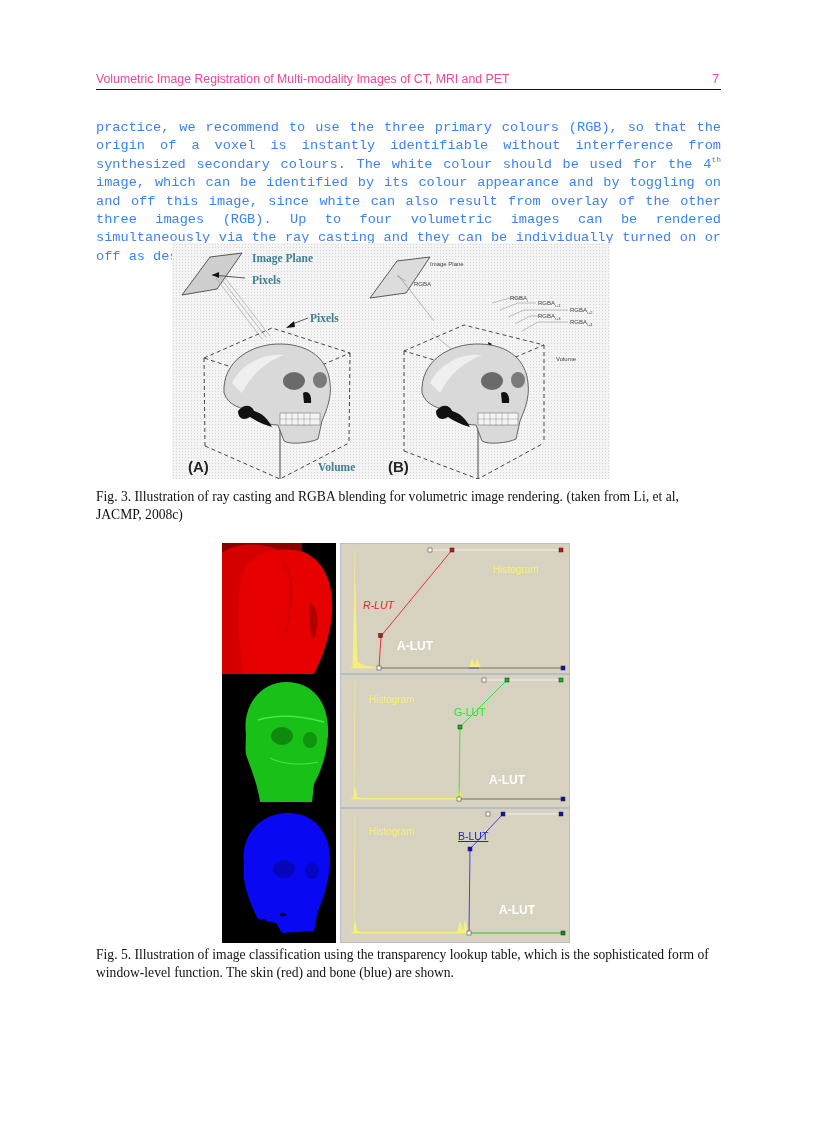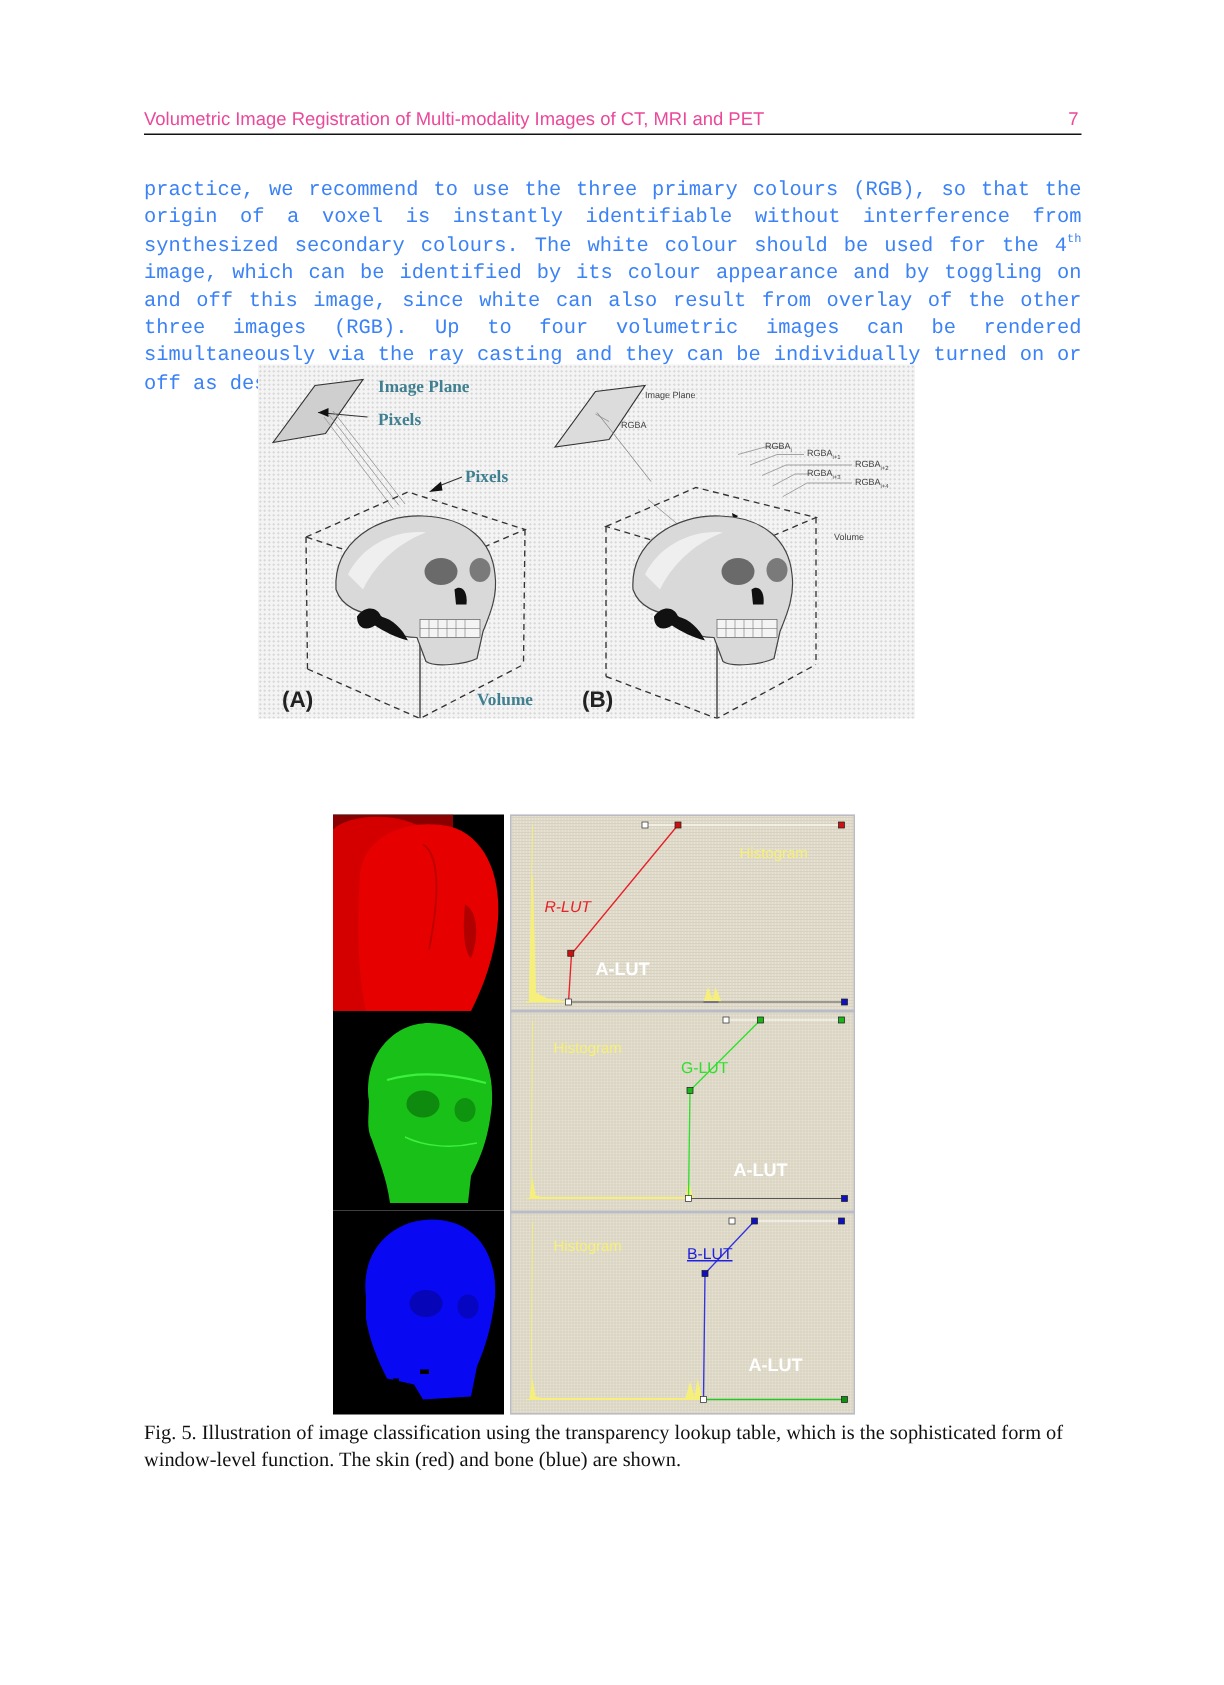--- a/index.html
+++ b/index.html
@@ -180,20 +180,21 @@
     <span class="lbl-b" style="left:242px; top:38px;">RGBA</span>
     <span class="lbl-b" style="left:338px; top:52px;"><span>RGBA</span><sub style="font-size:4px;">i</sub></span>
     <span class="lbl-b" style="left:366px; top:57px;"><span>RGBA</span><sub style="font-size:4px;">i+1</sub></span>
     <span class="lbl-b" style="left:398px; top:64px;"><span>RGBA</span><sub style="font-size:4px;">i+2</sub></span>
     <span class="lbl-b" style="left:366px; top:70px;"><span>RGBA</span><sub style="font-size:4px;">i+3</sub></span>
     <span class="lbl-b" style="left:398px; top:76px;"><span>RGBA</span><sub style="font-size:4px;">i+4</sub></span>
     <span class="lbl-b" style="left:384px; top:113px;">Volume</span>
     <span class="panel-tag" style="left:216px; top:215px;">(B)</span>
   </div>
 
+  <div class="caption fig3-caption">Fig. 3. Illustration of ray casting and RGBA blending for volumetric image rendering. (taken from Li, et al, JACMP, 2008c)</div>
 
   <div class="fig4">
 
     <div class="thumb" style="top:0; height:131px;">
       <svg width="114" height="131" viewBox="0 0 114 131">
         <rect x="0" y="0" width="80" height="131" fill="#8a0000"></rect>
         <path d="M0,10 C10,0 40,-2 58,8 L60,131 L0,131 Z" fill="#d40000"></path>
         <path d="M18,40 C20,14 50,2 78,8 C100,14 112,38 110,70 C108,95 100,115 92,131 L22,131 C16,105 16,70 18,40 Z" fill="#e60000"></path>
         <path d="M88,60 C96,64 98,80 92,96 C88,92 86,80 88,60 Z" fill="#b00000"></path>
         <path d="M60,20 C70,26 72,50 64,90" stroke="#a00000" stroke-width="1.2" fill="none" opacity="0.6"></path>

